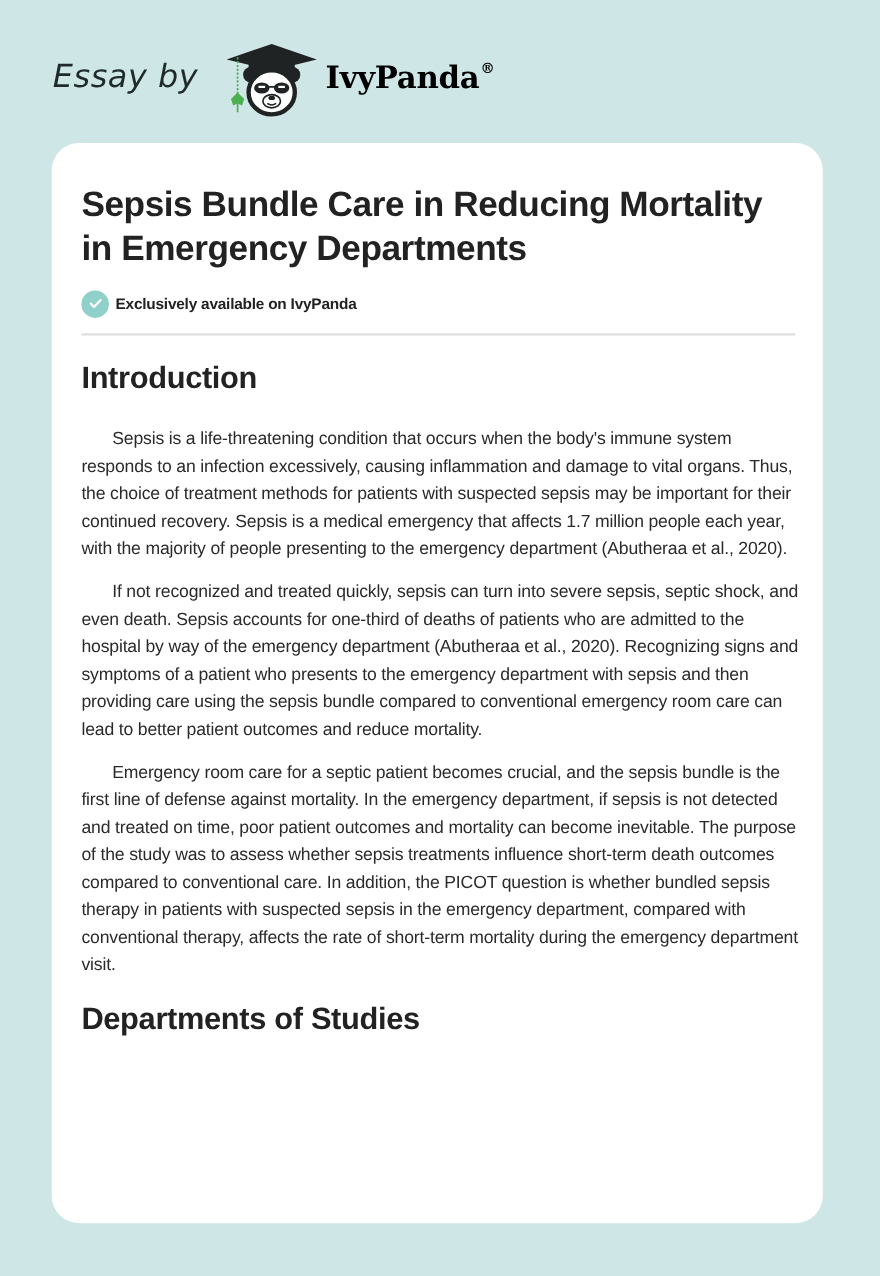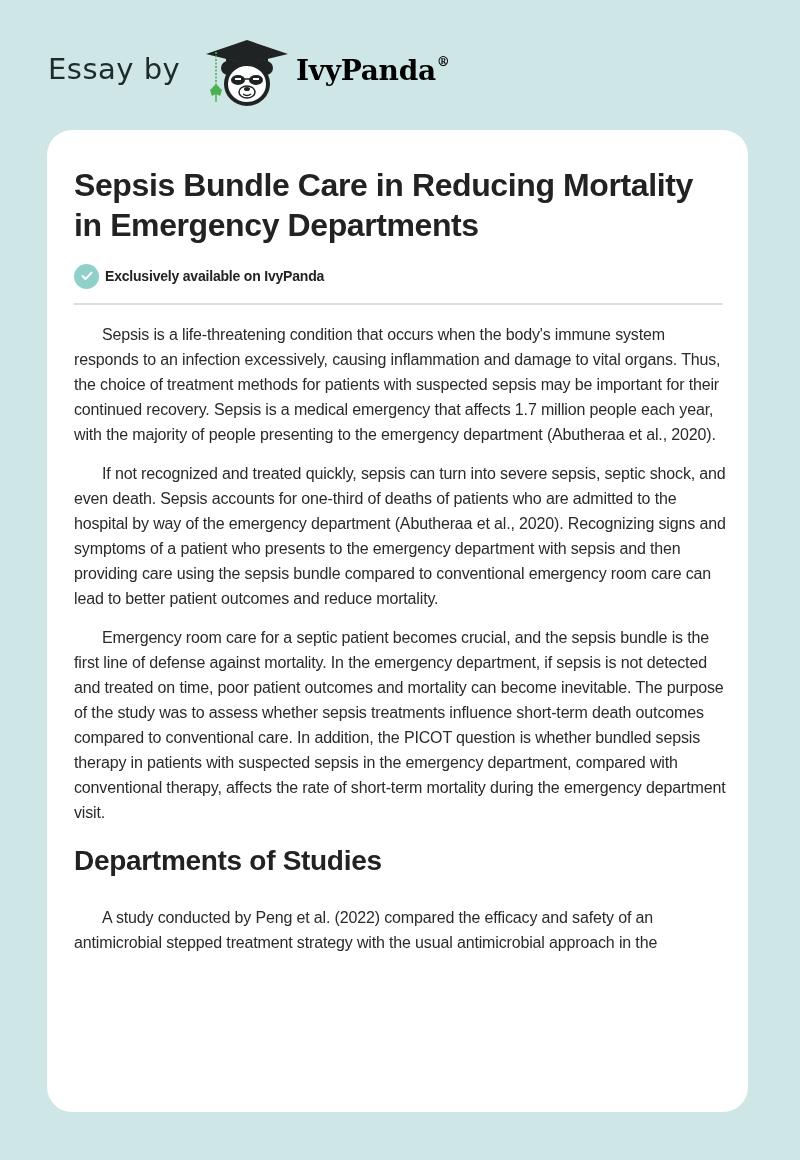--- a/index.html
+++ b/index.html
@@ -23,20 +23,21 @@
       height: 130px;
     }
     .essay-by {
       position: absolute;
       left: 48px;
       top: 52px;
       font-family: "DejaVu Sans", sans-serif;
       font-size: 29px;
       color: #1f2a2a;
       letter-spacing: 0.5px;
+      font-style: italic;
     }
     .logo-icon {
       position: absolute;
       left: 202px;
       top: 36px;
       width: 90px;
       height: 72px;
     }
     .brand {
       position: absolute;
@@ -176,20 +177,20 @@
       <svg width="12" height="10" viewBox="0 0 12 10" xmlns="http://www.w3.org/2000/svg">
         <path d="M1.5,5 L4.5,8 L10.5,1.8" stroke="#ffffff" stroke-width="2" fill="none" stroke-linecap="round" stroke-linejoin="round"></path>
       </svg>
     </span>
     <span class="exclusive-text">Exclusively available on IvyPanda</span>
   </div>
 
   <div class="divider"></div>
 
   <div class="content">
+    <h2 class="h-intro">Introduction</h2>
     <p class="p-gap">Sepsis is a life-threatening condition that occurs when the body's immune system responds to an infection excessively, causing inflammation and damage to vital organs. Thus, the choice of treatment methods for patients with suspected sepsis may be important for their continued recovery. Sepsis is a medical emergency that affects 1.7 million people each year, with the majority of people presenting to the emergency department (Abutheraa et al., 2020).</p>
     <p class="p-gap">If not recognized and treated quickly, sepsis can turn into severe sepsis, septic shock, and even death. Sepsis accounts for one-third of deaths of patients who are admitted to the hospital by way of the emergency department (Abutheraa et al., 2020). Recognizing signs and symptoms of a patient who presents to the emergency department with sepsis and then providing care using the sepsis bundle compared to conventional emergency room care can lead to better patient outcomes and reduce mortality.</p>
     <p class="p-gap">Emergency room care for a septic patient becomes crucial, and the sepsis bundle is the first line of defense against mortality. In the emergency department, if sepsis is not detected and treated on time, poor patient outcomes and mortality can become inevitable. The purpose of the study was to assess whether sepsis treatments influence short-term death outcomes compared to conventional care. In addition, the PICOT question is whether bundled sepsis therapy in patients with suspected sepsis in the emergency department, compared with conventional therapy, affects the rate of short-term mortality during the emergency department visit.</p>
 
     <h2 class="h-bg">Departments of Studies</h2>
-    <p>A study conducted by Peng et al. (2022) compared the efficacy and safety of an antimicrobial stepped treatment strategy with the usual antimicrobial approach in the</p>
   </div>
 </div>
 
 </body></html>

